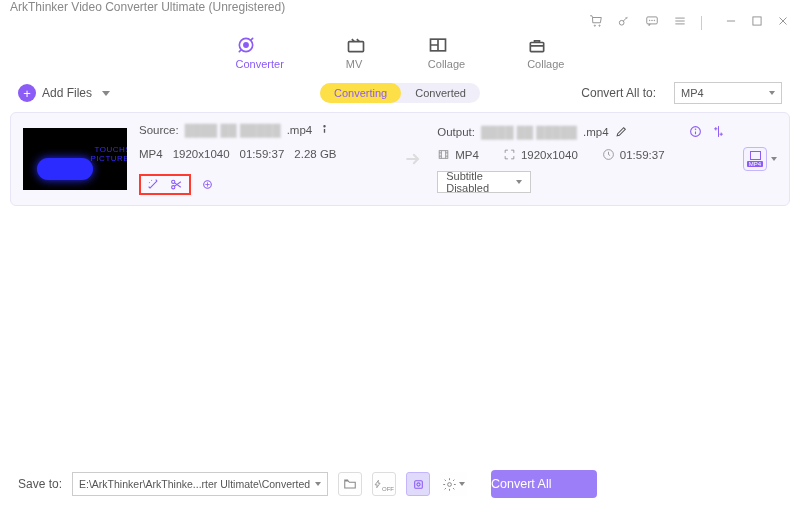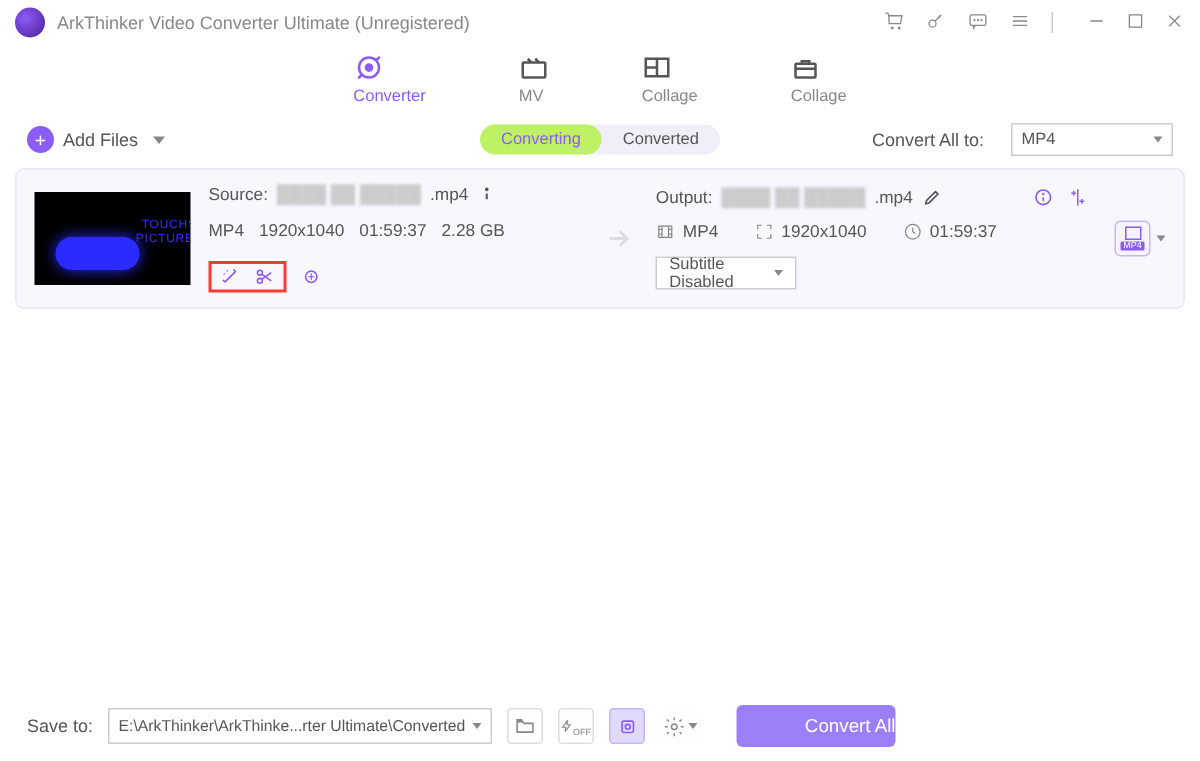--- a/index.html
+++ b/index.html
@@ -1,39 +1,39 @@
 <!DOCTYPE html>
 <html><head>
 <meta charset="utf-8">
 <style>
 * { margin: 0; padding: 0; box-sizing: border-box; font-family: -apple-system, "Segoe UI", Arial, sans-serif; }
 body { width: 800px; height: 507px; background: #fff; position: relative; font-size: 12px; color: #555; }
 
 
-.titlebar { height: 30px; display: flex; align-items: center; padding: 0 10px; }
+.titlebar { height: 30px; display: flex; padding: 0 10px; flex-direction: column; }
 .app-icon { width: 20px; height: 20px; border-radius: 50%; background: radial-gradient(circle at 35% 35%, #8b5cf6, #4c1d95); margin-right: 8px; }
 .title-text { color: #888; font-size: 12px; }
 .title-icons { margin-left: auto; display: flex; align-items: center; gap: 14px; }
 .titlebar svg { width: 14px; height: 14px; stroke: #888; fill: none; stroke-width: 1.5; }
 .win-controls { display: flex; align-items: center; gap: 12px; margin-left: 8px; }
 
 
 .tabs { display: flex; justify-content: center; gap: 62px; padding: 6px 0 4px; }
 .tab { display: flex; flex-direction: column; align-items: flex-start; gap: 4px; cursor: pointer; color: #888; }
 .tab.active { color: #8b5cf6; }
 .tab-icon { width: 20px; height: 18px; display: flex; align-items: center; justify-content: center; }
 .tab-label { font-size: 11px; }
 
 
 .toolbar { display: flex; align-items: center; padding: 8px 18px; gap: 8px; }
 .add-btn { display: flex; align-items: center; gap: 6px; cursor: pointer; }
 .plus-circle { width: 18px; height: 18px; border-radius: 50%; background: #8b5cf6; color: #fff; display: flex; align-items: center; justify-content: center; font-size: 13px; line-height: 1; }
 .seg-control { margin-left: auto; display: flex; background: #f0eef9; border-radius: 12px; }
 .seg-btn { padding: 4px 14px; border-radius: 12px; font-size: 11px; cursor: pointer; }
-.seg-btn.active { background: #bef264; color: #8b5cf6; }
+.seg-btn.active { background: #fde047; color: #8b5cf6; }
 .convert-all-lbl { margin-left: auto; font-size: 12px; }
 .all-format-select { width: 108px; height: 22px; border: 1px solid #ccc; background: #fff; padding: 0 6px; font-size: 11px; margin-left: 10px; display: flex; align-items: center; justify-content: space-between; cursor: pointer; }
 
 
 .file-card { margin: 0 10px; border: 1px solid #e8e5f7; background: #f8f7fe; border-radius: 6px; padding: 10px 12px; display: flex; align-items: center; gap: 12px; }
 .thumb { width: 104px; height: 62px; background: #000; position: relative; overflow: hidden; }
 .thumb .glow { position: absolute; left: 14px; bottom: 10px; width: 56px; height: 22px; background: #2b2bff; border-radius: 12px; box-shadow: 0 0 10px #2b2bff; }
 .thumb .txt { position: absolute; right: -8px; top: 18px; color: #3b2bff; font-size: 8px; line-height: 1.1; letter-spacing: 0.5px; }
 .mid-col { flex: 1; display: flex; flex-direction: column; gap: 12px; }
 .src-row { display: flex; align-items: center; gap: 6px; font-size: 11.5px; }
@@ -55,21 +55,21 @@
 .profile-wrap { display: flex; align-items: center; gap: 4px; margin-left: 6px; }
 
 
 .bottom { position: absolute; bottom: 0; left: 0; right: 0; height: 46px; display: flex; align-items: center; padding: 0 18px; gap: 10px; }
 .save-lbl { font-size: 12px; }
 .path-box { width: 256px; height: 24px; border: 1px solid #ccc; background: #fff; display: flex; align-items: center; justify-content: space-between; padding: 0 6px; font-size: 10.5px; cursor: pointer; }
 .tool-icon { width: 24px; height: 24px; border: 1px solid #ddd; border-radius: 3px; display: flex; align-items: center; justify-content: center; cursor: pointer; background: #fefefe; }
 .tool-icon.purple-bg { background: #e1dbfb; border-color: #c4b5fd; }
 .merge-check { margin-left: auto; display: flex; align-items: center; gap: 6px; cursor: pointer; }
 .merge-check .box { width: 12px; height: 12px; border: 1.5px solid #8b5cf6; }
-.convert-btn { width: 106px; height: 28px; background: #9d7ef9; color: #fff; border-radius: 4px; display: flex; align-items: center; justify-content: flex-end; font-size: 12.5px; cursor: pointer; margin-left: 14px; }
+.convert-btn { width: 106px; height: 28px; background: #9d7ef9; color: #fff; border-radius: 4px; display: flex; align-items: center; justify-content: flex-start; font-size: 12.5px; cursor: pointer; margin-left: 14px; }
 
 .caret { width: 0; height: 0; border-left: 4px solid transparent; border-right: 4px solid transparent; border-top: 5px solid #888; }
 .caret.sm { border-left-width: 3px; border-right-width: 3px; border-top-width: 4px; }
 .isvg { width: 13px; height: 13px; }
 </style>
 </head>
 <body>
 
 <div class="titlebar">
   <div class="app-icon"></div>

